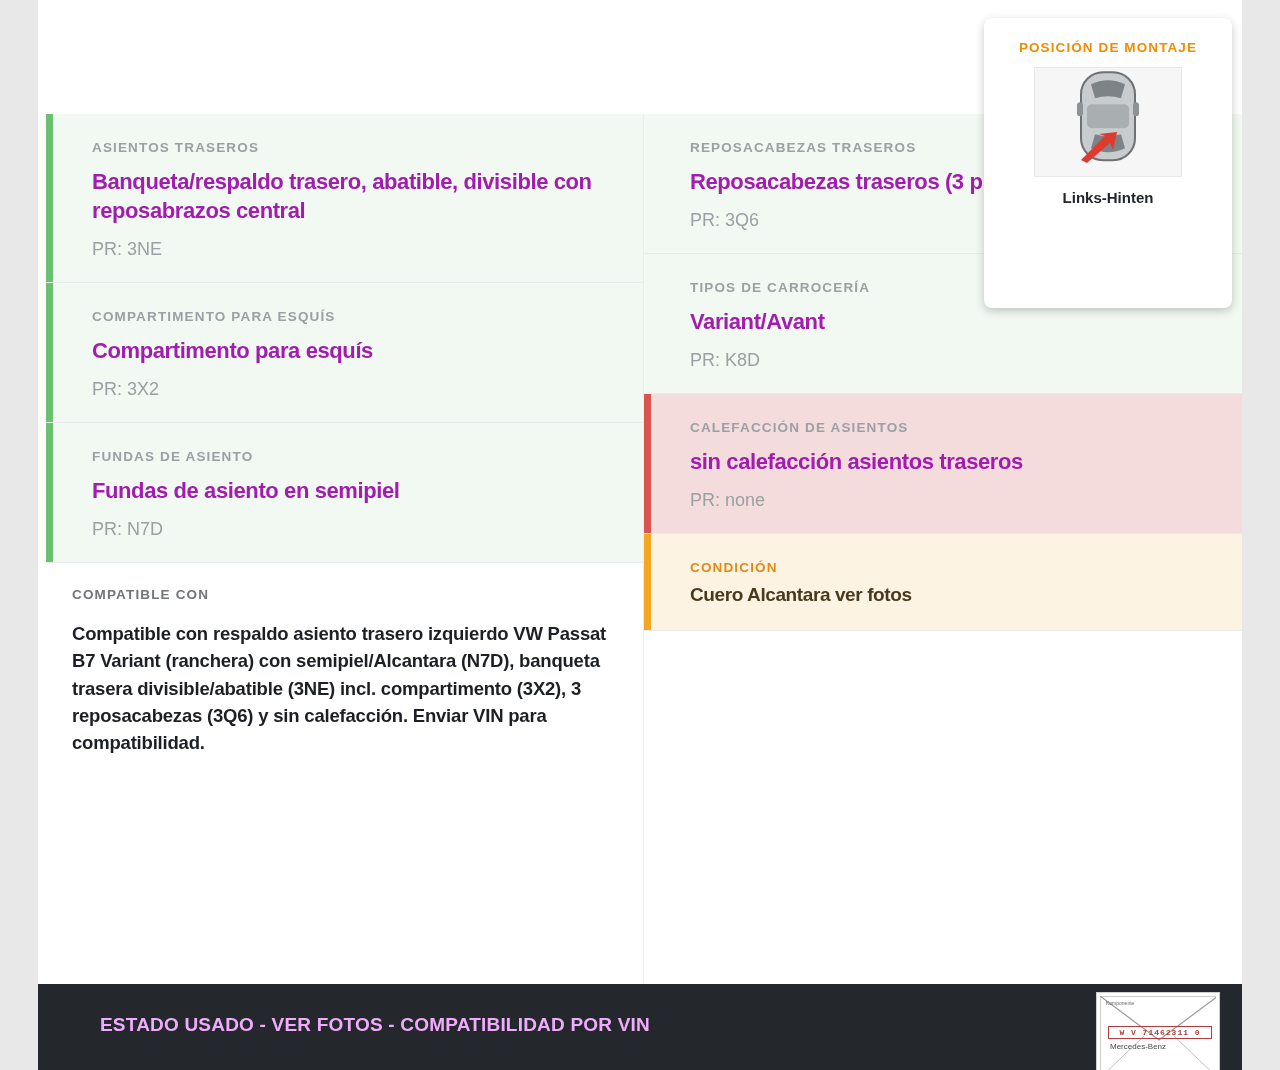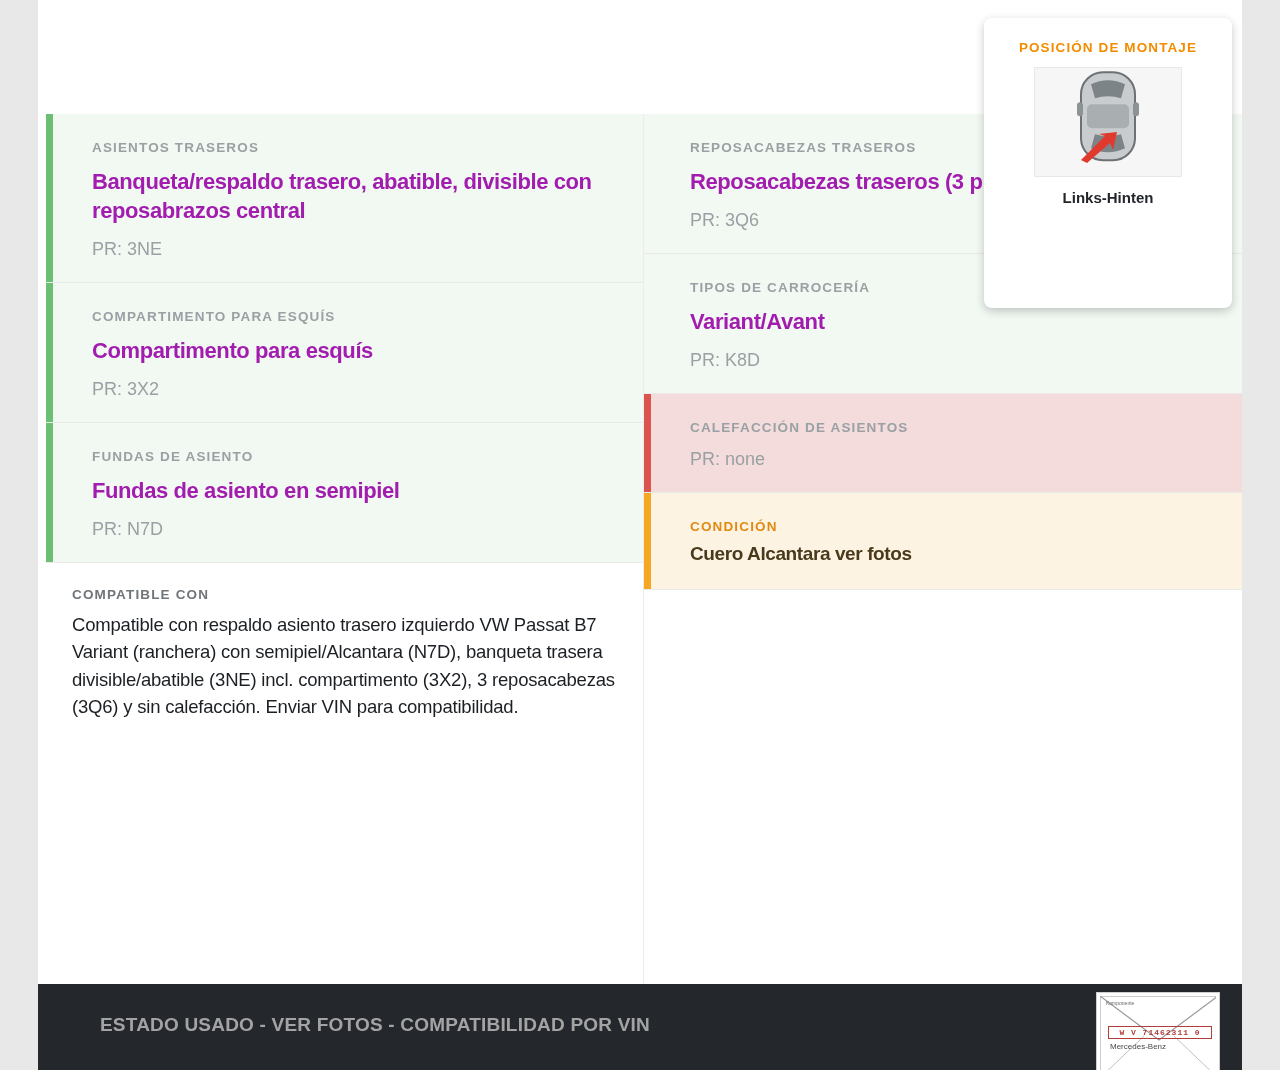--- a/index.html
+++ b/index.html
@@ -149,43 +149,43 @@
     font-size: 18px;
     color: #9aa0a3;
   }
   
   .compat {
     padding: 24px 28px 20px 26px;
     background: #ffffff;
   }
   .compat .blk-label { color: #6f7579; }
   .compat-text {
-    margin-top: 9px;
+    margin-top: 18px;
     font-size: 18.5px;
-    font-weight: normal;
+    font-weight: bold;
     color: #1c2024;
     line-height: 1.47;
     letter-spacing: -0.2px;
   }
   
   .footer {
     position: absolute;
     left: 0;
     bottom: 0;
     width: 1204px;
     height: 86px;
     background: #24282c;
   }
   .footer-text {
     position: absolute;
     left: 62px;
     top: 30px;
     font-size: 19px;
     font-weight: bold;
-    color: #a3a3a3;
+    color: #f0abfc;
     letter-spacing: 0.2px;
   }
   .stamp {
     position: absolute;
     right: 22px;
     bottom: -10px;
     width: 124px;
     height: 88px;
     background: #ffffff;
     border: 1px solid #cfcfcf;
@@ -294,20 +294,21 @@
 
         <div class="block green">
           <div class="blk-label">TIPOS DE CARROCERÍA</div>
           <div class="blk-value">Variant/Avant</div>
           <div class="blk-pr">PR: K8D</div>
         </div>
 
         <div class="block pink">
           <div class="bar bar-red"></div>
           <div class="blk-label">CALEFACCIÓN DE ASIENTOS</div>
+          <div class="blk-value">sin calefacción asientos traseros</div>
           <div class="blk-pr">PR: none</div>
         </div>
 
         <div class="block cream">
           <div class="bar bar-orange"></div>
           <div class="blk-label orange">CONDICIÓN</div>
           <div class="blk-value small">Cuero Alcantara ver fotos</div>
         </div>
 
         <div class="block plain"></div>

